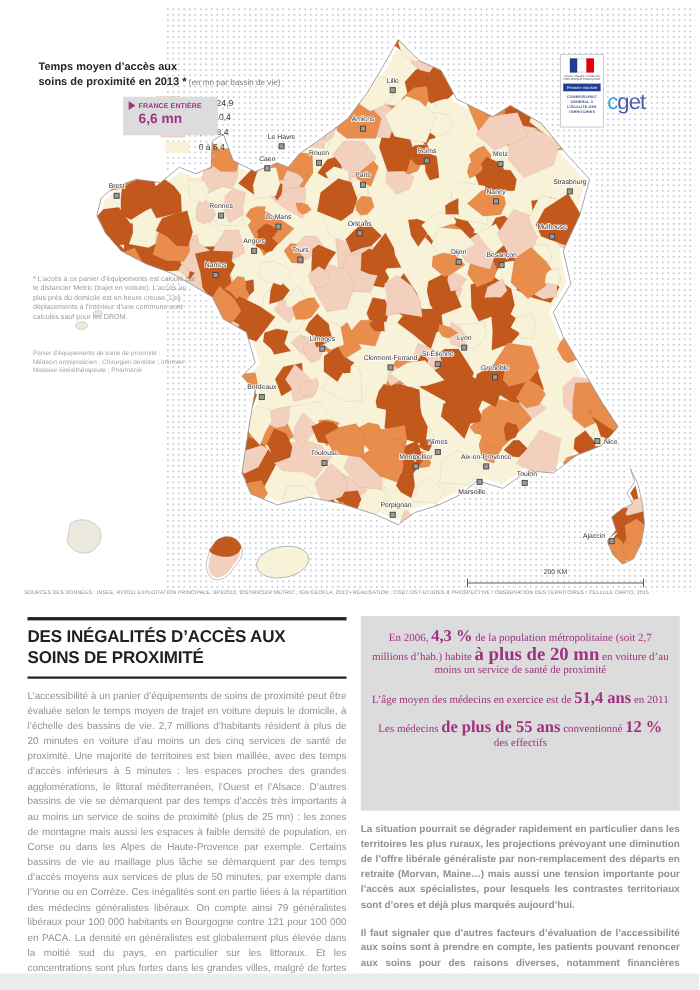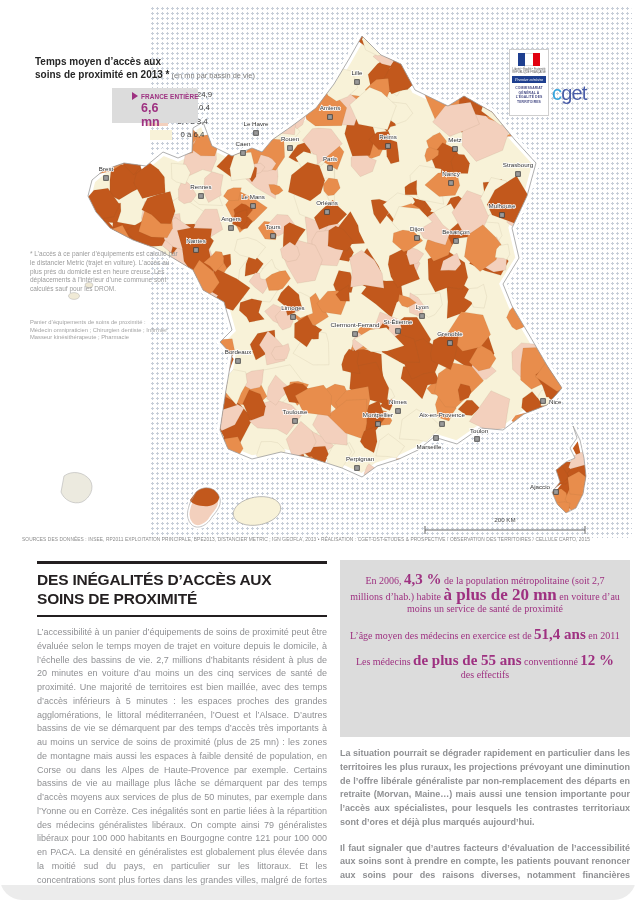--- a/index.html
+++ b/index.html
@@ -1,34 +1,34 @@
 <!DOCTYPE html>
 <html><head>
 <meta charset="utf-8">
 <style>
   html,body{margin:0;padding:0;background:#fff;}
   .page{position:relative;width:636px;height:900px;background:#fff;overflow:hidden;
-        font-family:"Liberation Sans",sans-serif;border-radius:22px;}
+        font-family:"Liberation Sans",sans-serif;}
 
   
   .dots{position:absolute;left:150px;top:6px;width:482px;height:532px;
         background-image:radial-gradient(circle,#c7ced8 1.05px,rgba(0,0,0,0) 1.3px);
         background-size:5px 5px;}
   #map-svg{position:absolute;left:0;top:0;}
 
   .legend{position:absolute;left:35px;top:56px;width:276px;}
   .legend-title{font-size:10px;font-weight:bold;color:#262626;line-height:12.5px;}
   .legend-suffix{font-weight:normal;font-size:7.4px;color:#7d7d7d;}
   .legend-items{margin-top:7px;margin-left:8px;}
   .leg-row{display:flex;align-items:center;height:10px;margin-bottom:3.5px;justify-content:center;}
   .swatch{width:22px;height:10px;margin-right:9px;flex:none;}
   .leg-label{font-size:7.8px;color:#3c3c3c;}
 
   .fe-box{position:absolute;left:112px;top:88px;width:86px;height:35px;background:#dcdcdc;
-          padding:4px 20px;box-sizing:border-box;}
+          padding:4px 5px;box-sizing:border-box;}
   .fe-row{display:flex;align-items:center;gap:3px;}
   .fe-tri{width:0;height:0;border-left:6px solid #9e3181;
           border-top:4.5px solid transparent;border-bottom:4.5px solid transparent;flex:none;}
   .fe-label{font-size:6.4px;font-weight:bold;color:#9e3181;letter-spacing:.1px;white-space:nowrap;}
   .fe-value{font-size:12.5px;font-weight:bold;color:#9e3181;margin-left:9px;margin-top:1px;}
 
   .footnote{position:absolute;left:30px;top:250px;width:152px;font-size:6.5px;
             line-height:8.8px;color:#9b9b9b;}
   .basket{position:absolute;left:30px;top:319px;width:170px;font-size:5.8px;
           line-height:7.6px;color:#a3a3a3;white-space:pre-line;}
@@ -45,21 +45,21 @@
   .gov-motto{font-size:2.7px;color:#555;text-align:center;margin-top:1.5px;line-height:3.3px;}
   .pm-bar{background:#1e3f8f;color:#fff;font-family:"Liberation Serif",serif;font-style:italic;
           font-size:4.2px;padding:1px 3px;margin-top:2px;white-space:nowrap;}
   .gov-dept{font-size:3.4px;font-weight:bold;color:#474c86;text-align:center;line-height:4.5px;
             margin-top:3px;letter-spacing:.1px;}
   .cget{position:absolute;left:552px;top:82px;font-size:20px;font-weight:normal;letter-spacing:-.8px;}
   .cget .c{color:#33a3dc;}
   .cget .get{color:#4a5da8;}
 
   
-  .article{position:absolute;left:12px;top:552px;width:590px;height:348px;background:#fff;}
+  .article{position:absolute;left:0;top:552px;width:590px;height:348px;background:#fff;}
   .col-left{position:absolute;left:25px;top:9px;width:290px;}
   .rule{height:2.5px;background:#231f20;}
   h1{font-size:15.5px;line-height:19px;color:#231f20;margin:6px 0 7px;letter-spacing:-.2px;
      font-family:"Liberation Sans",sans-serif;}
   .body-text{font-size:9px;line-height:13.75px;color:#8f9093;text-align:justify;}
   .col-left .body-text{margin-top:9px;}
   .col-right{position:absolute;left:328px;top:8px;width:290px;}
   .stats-box{background:#dcdcdc;padding:13px 10px 4px;box-sizing:border-box;text-align:center;
              font-family:"Liberation Serif",serif;color:#9e3181;min-height:177px;}
   .stat{font-size:10px;line-height:12.5px;margin:0 0 12px;text-align:center;}

